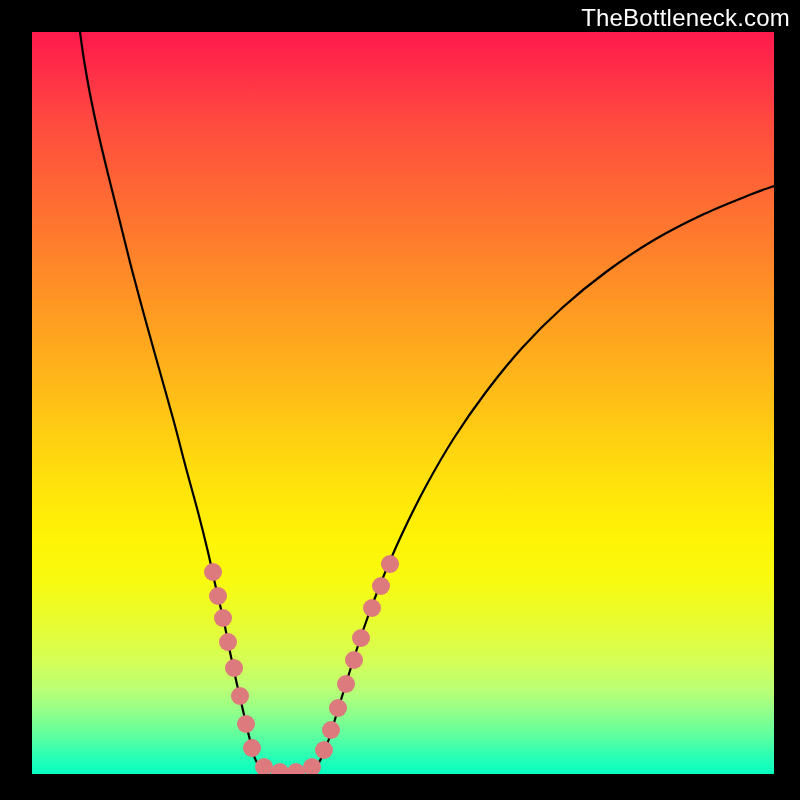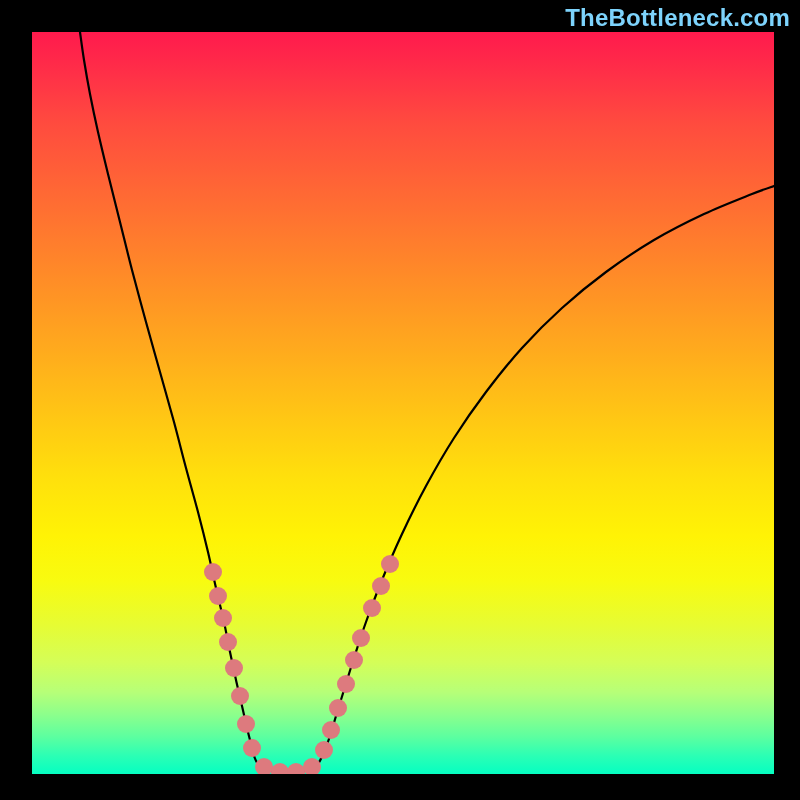--- a/index.html
+++ b/index.html
@@ -54,23 +54,23 @@
   .curve {
     position: absolute;
     inset: 0;
   }
   .watermark {
     position: absolute;
     top: 4px;
     right: 10px;
     font-family: Arial, Helvetica, sans-serif;
     font-size: 24px;
-    color: #7dd3fc;
+    color: #ffffff;
     letter-spacing: 0.2px;
-    font-weight: 700;
+    font-weight: 400;
   }
 </style>
 </head>
 <body>
 
 <div class="frame">
   <div class="plot-area">
     <div class="gradient"></div>
     <svg class="curve" id="curve-svg" width="742" height="742" viewBox="0 0 742 742" xmlns="http://www.w3.org/2000/svg">
         <path d="M 48 0 C 48.67 4.67, 50.33 17.67, 52 28 C 53.67 38.33, 55.67 50.00, 58 62 C 60.33 74.00, 63.00 86.67, 66 100 C 69.00 113.33, 72.33 127.00, 76 142 C 79.67 157.00, 84.00 174.00, 88 190 C 92.00 206.00, 95.67 221.33, 100 238 C 104.33 254.67, 109.33 273.00, 114 290 C 118.67 307.00, 123.33 323.33, 128 340 C 132.67 356.67, 137.67 374.00, 142 390 C 146.33 406.00, 150.00 421.00, 154 436 C 158.00 451.00, 162.33 466.00, 166 480 C 169.67 494.00, 173.00 507.33, 176 520 C 179.00 532.67, 181.33 544.33, 184 556 C 186.67 567.67, 189.67 579.33, 192 590 C 194.33 600.67, 196.00 610.33, 198 620 C 200.00 629.67, 202.00 639.00, 204 648 C 206.00 657.00, 208.17 666.00, 210 674 C 211.83 682.00, 213.50 689.67, 215 696 C 216.50 702.33, 217.83 707.33, 219 712 C 220.17 716.67, 220.83 720.67, 222 724 C 223.17 727.33, 224.33 730.00, 226 732 C 227.67 734.00, 229.67 734.83, 232 736 C 234.33 737.17, 237.00 738.25, 240 739 C 243.00 739.75, 246.33 740.25, 250 740.5 C 253.67 740.75, 258.33 740.75, 262 740.5 C 265.67 740.25, 269.00 739.75, 272 739 C 275.00 738.25, 277.67 737.17, 280 736 C 282.33 734.83, 284.00 734.67, 286 732 C 288.00 729.33, 290.00 724.67, 292 720 C 294.00 715.33, 296.00 710.00, 298 704 C 300.00 698.00, 301.67 691.67, 304 684 C 306.33 676.33, 309.00 667.67, 312 658 C 315.00 648.33, 318.33 637.33, 322 626 C 325.67 614.67, 329.33 603.00, 334 590 C 338.67 577.00, 344.00 562.67, 350 548 C 356.00 533.33, 362.67 517.67, 370 502 C 377.33 486.33, 385.33 470.00, 394 454 C 402.67 438.00, 412.00 421.67, 422 406 C 432.00 390.33, 442.67 375.00, 454 360 C 465.33 345.00, 477.33 330.00, 490 316 C 502.67 302.00, 516.00 288.67, 530 276 C 544.00 263.33, 558.67 251.33, 574 240 C 589.33 228.67, 605.67 217.67, 622 208 C 638.33 198.33, 655.67 189.67, 672 182 C 688.33 174.33, 708.33 166.67, 720 162 C 731.67 157.33, 738.33 155.33, 742 154" fill="none" stroke="#000000" stroke-width="2.2" stroke-linecap="round" stroke-linejoin="round"></path>

